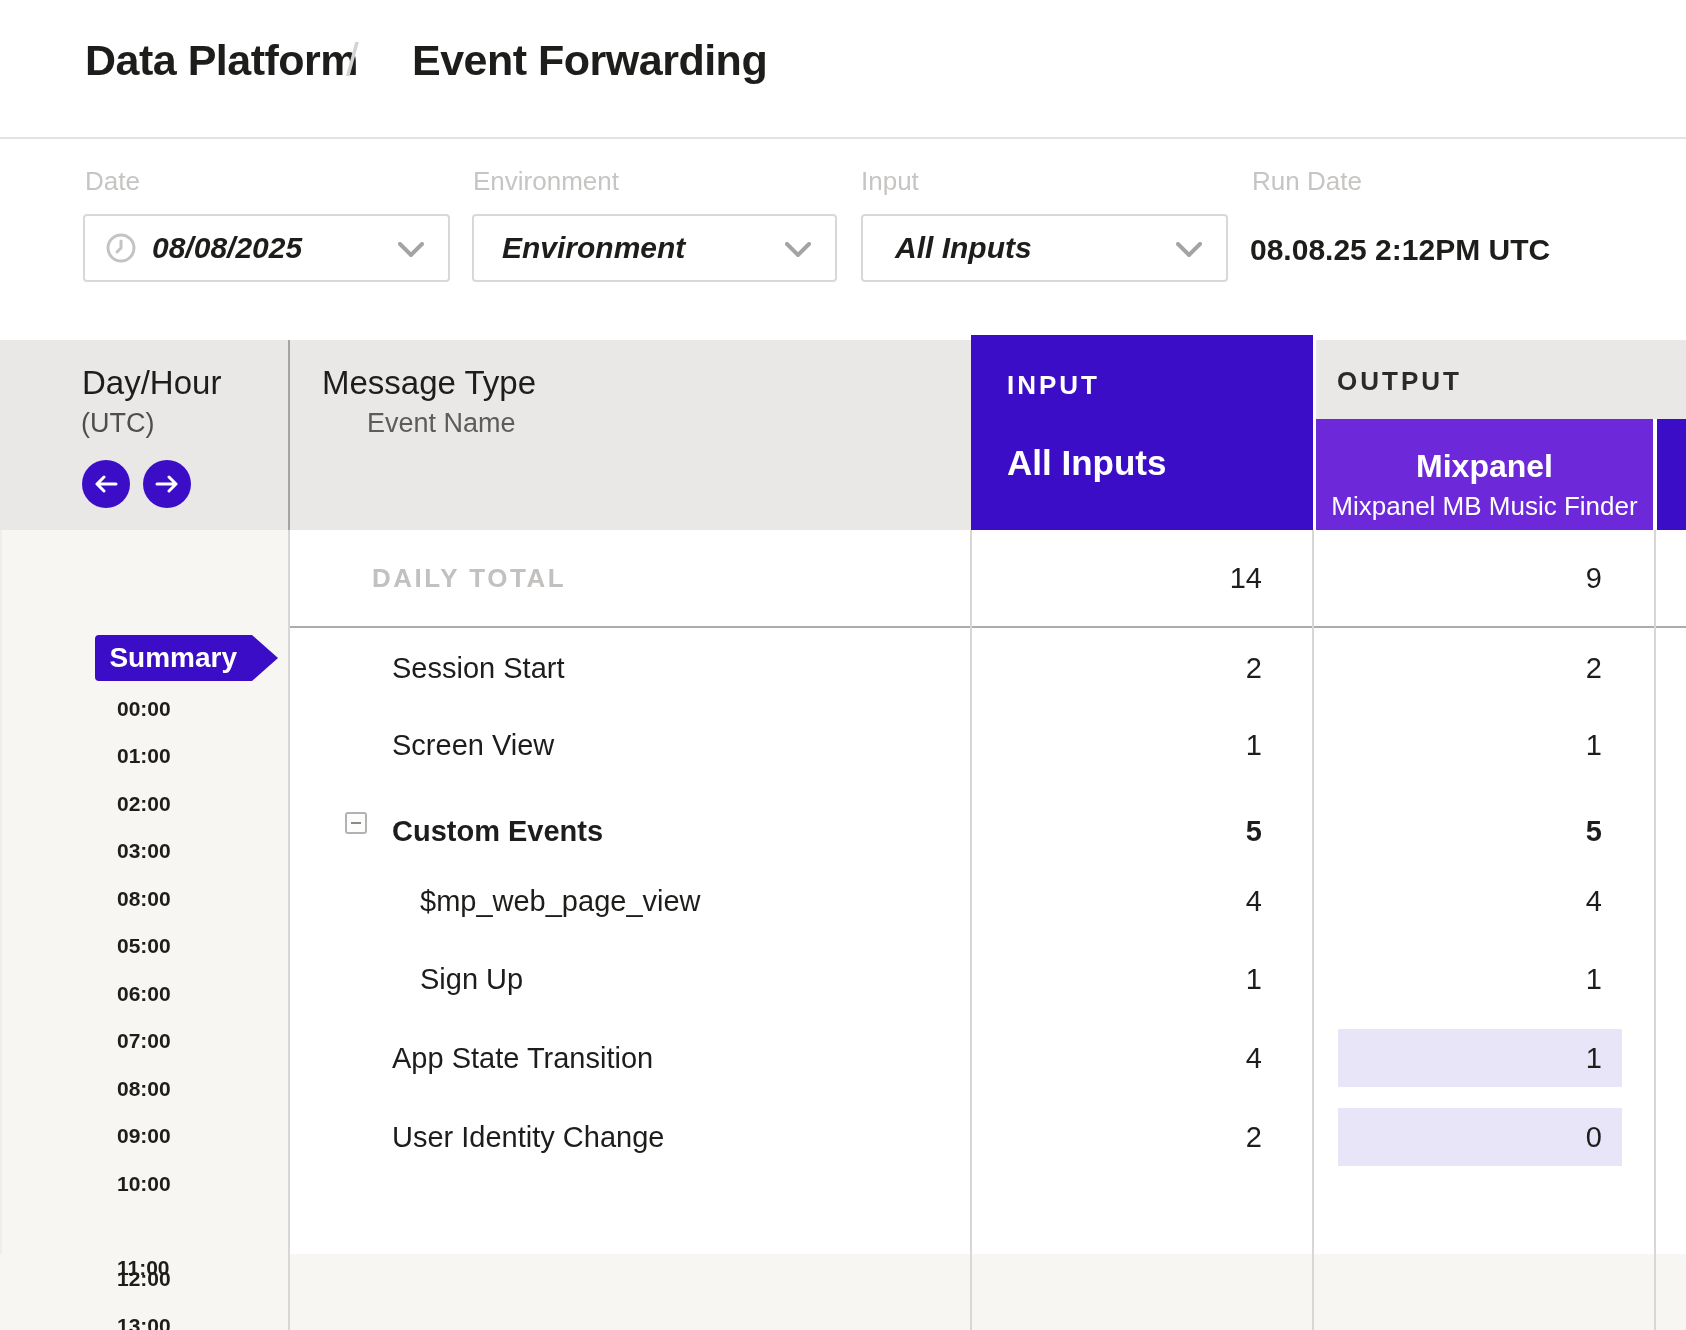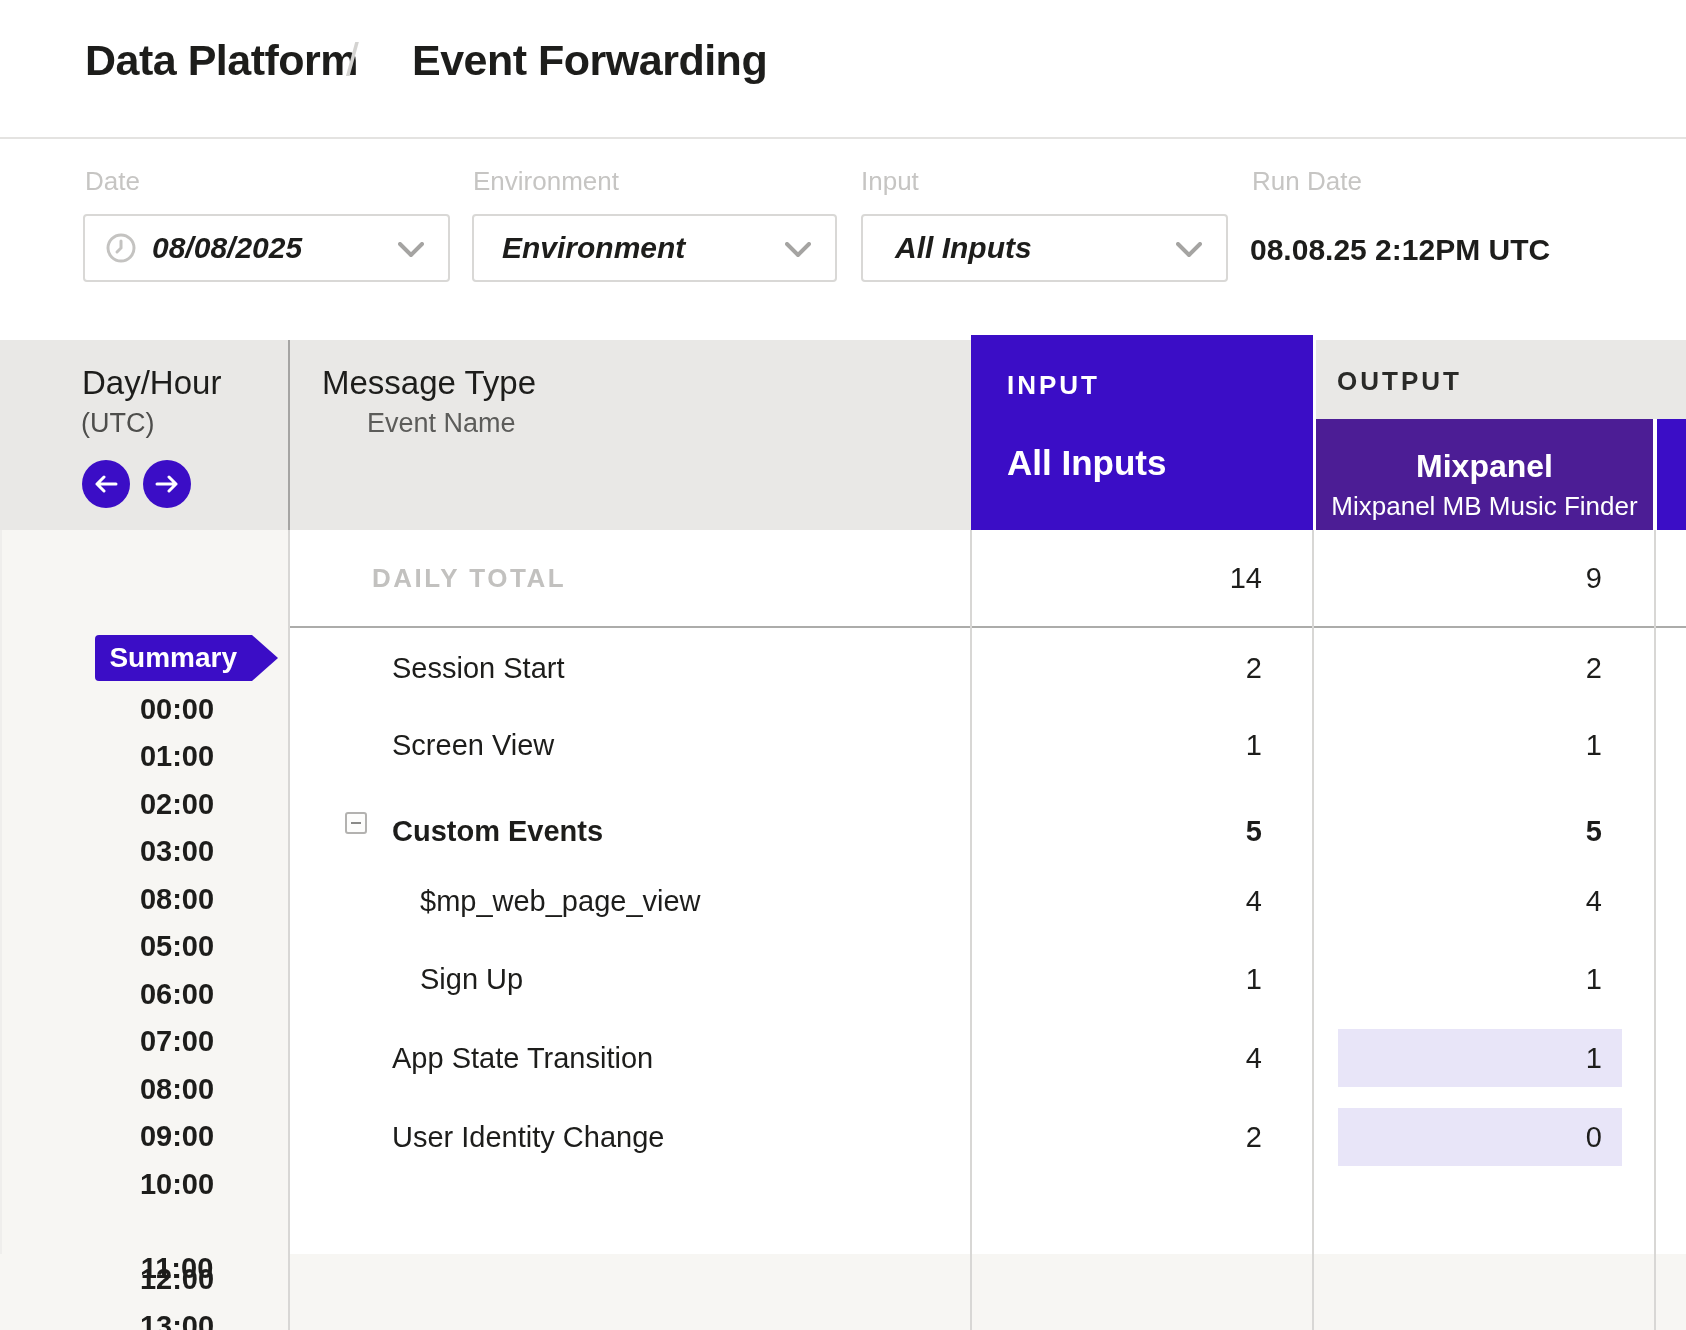--- a/index.html
+++ b/index.html
@@ -22,30 +22,30 @@
   
   .band{top:340px;left:0;width:1686px;height:190px;background:#e9e8e6;}
   .h-title{font-size:33px;font-weight:400;height:38px;line-height:38px;}
   .h-sub{font-size:27px;height:30px;line-height:30px;}
   .circle-btn{width:48px;height:48px;border-radius:50%;background:#3b0dc6;top:460px;cursor:pointer;}
   .circle-btn svg{position:absolute;left:12px;top:15px;}
   .eyebrow{font-size:26px;font-weight:700;letter-spacing:3px;height:30px;line-height:30px;}
 
   .input-block{left:971px;top:335px;width:342px;height:195px;background:#3b0dc6;}
   .input-strip{left:971px;top:335px;width:342px;height:10px;background:#2b069c;}
-  .mix-block{left:1316px;top:419px;width:337px;height:111px;background:#4c1d95;}
+  .mix-block{left:1316px;top:419px;width:337px;height:111px;background:#6d28d9;}
   .edge-block{left:1657px;top:419px;width:29px;height:111px;background:#3b0dc6;}
   .wgap1{left:1313px;top:335px;width:3px;height:195px;background:#fff;}
   .wgap2{left:1653px;top:419px;width:4px;height:111px;background:#fff;}
 
   
   .leftcol{left:0;top:530px;width:289px;height:800px;background:#f7f6f3;border-left:2px solid #efeeec;box-sizing:border-box;}
   .footer-band{left:0;top:1254px;width:1686px;height:76px;background:#f7f6f3;}
   .vline{width:2px;}
-  .hour{right:1449px;height:32px;line-height:32px;font-size:29px;font-weight:700;text-align:center;width:120px;left:auto;cursor:pointer;}
+  .hour{right:1449px;height:32px;line-height:32px;font-size:21px;font-weight:700;text-align:left;width:120px;left:auto;cursor:pointer;}
   .summary-badge{left:95px;top:635px;width:142px;height:46px;background:#3b0dc6;border-radius:4px 0 0 4px;
                  color:#fff;font-size:28px;font-weight:700;line-height:46px;text-align:right;padding-right:15px;cursor:pointer;}
   .summary-tip{left:252px;top:635px;width:0;height:0;border-top:23px solid transparent;border-bottom:23px solid transparent;
                border-left:26px solid #3b0dc6;}
 
   
   .sep{left:289px;top:626px;width:1397px;height:2px;background:#acacaa;}
   .daily-label{left:372px;top:560px;height:36px;line-height:36px;font-size:26px;font-weight:700;letter-spacing:2.5px;color:#c2c1bf;}
   .cellval{height:36px;line-height:36px;font-size:29px;text-align:right;}
   .val-in{right:424px;}

